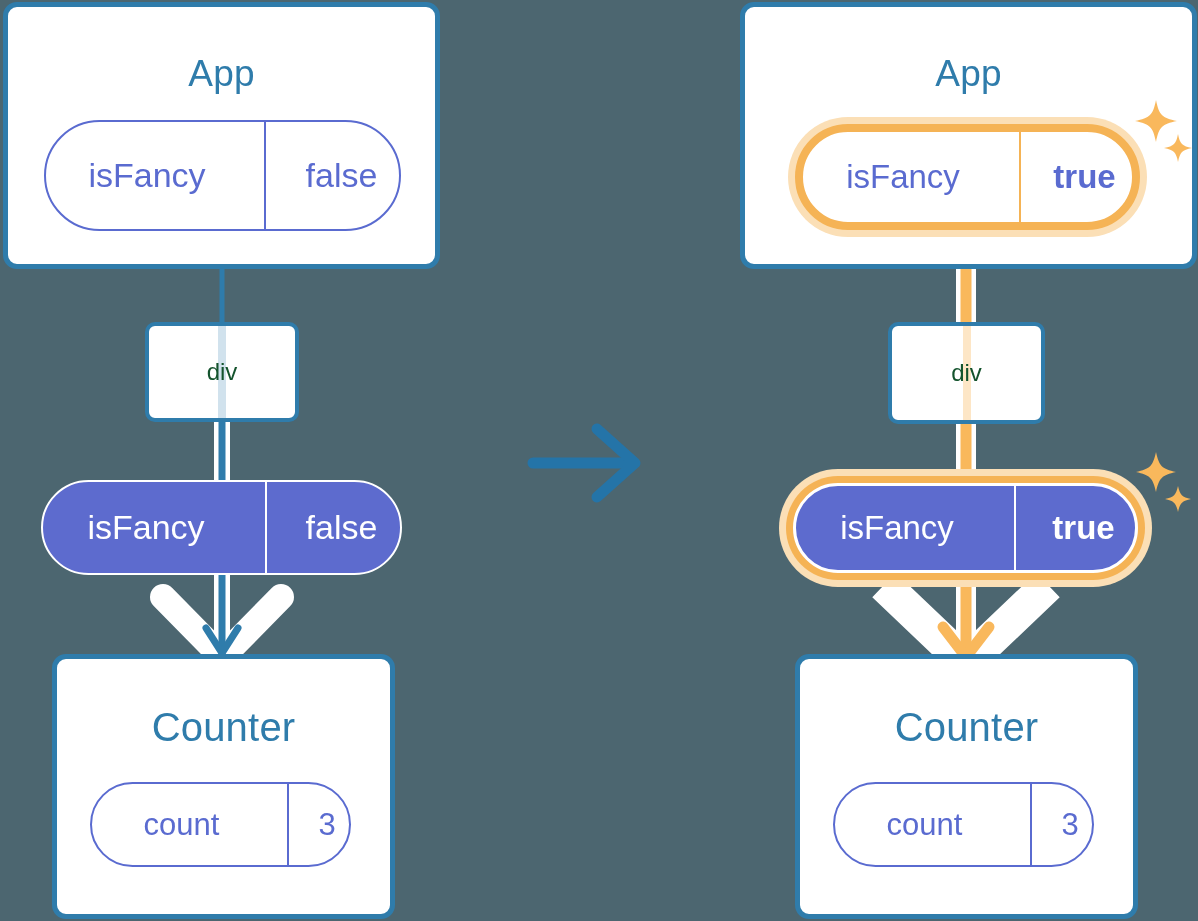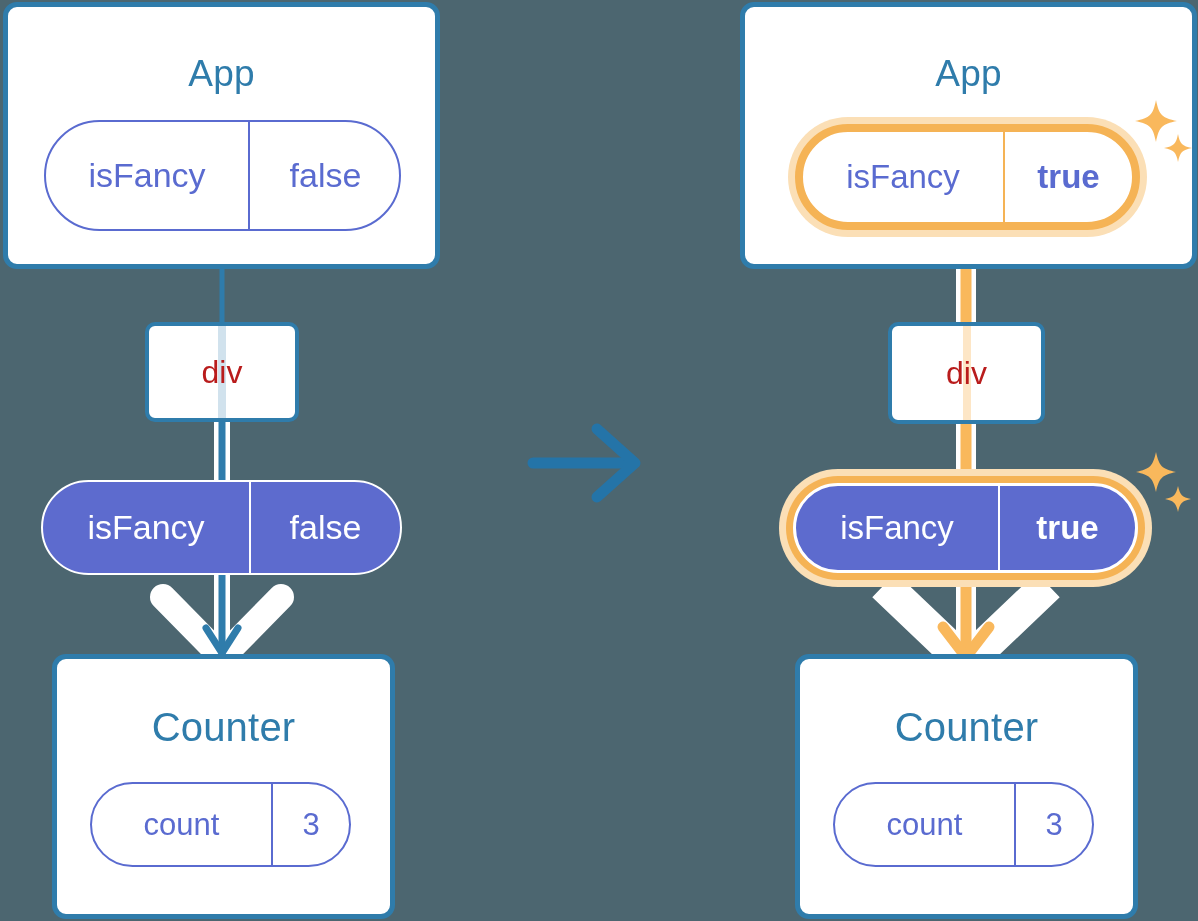--- a/index.html
+++ b/index.html
@@ -70,22 +70,22 @@
     border-radius: 10px;
     box-sizing: border-box;
     display: flex;
     align-items: center;
     justify-content: center;
     z-index: 6;
   }
   #div-box-left  { left: 145px; top: 322px; width: 154px; height: 100px; }
   #div-box-right { left: 888px; top: 322px; width: 157px; height: 102px; }
   .div-label {
-    color: #b91c1c;
-    font-size: 32px;
+    color: #14532d;
+    font-size: 24px;
     line-height: 1;
     position: relative;
     z-index: 3;
   }
   
   .div-thru {
     position: absolute;
     top: 0;
     bottom: 0;
     left: 50%;
@@ -113,21 +113,21 @@
     z-index: 8;
   }
   .pill .cell {
     display: flex;
     align-items: center;
     justify-content: center;
     box-sizing: border-box;
     white-space: nowrap;
   }
   .pill .cell.name { flex: none; }
-  .pill .cell.val  { flex: none; }
+  .pill .cell.val  { flex: none; margin-left: 16px; }
 
   
   .pill.outline {
     background: #ffffff;
     border: 2px solid #5a6bd0;
   }
   .pill.outline .cell { color: #5a6bd0; }
   .pill.outline .cell.val { border-left: 2px solid #5a6bd0; }
 
   

